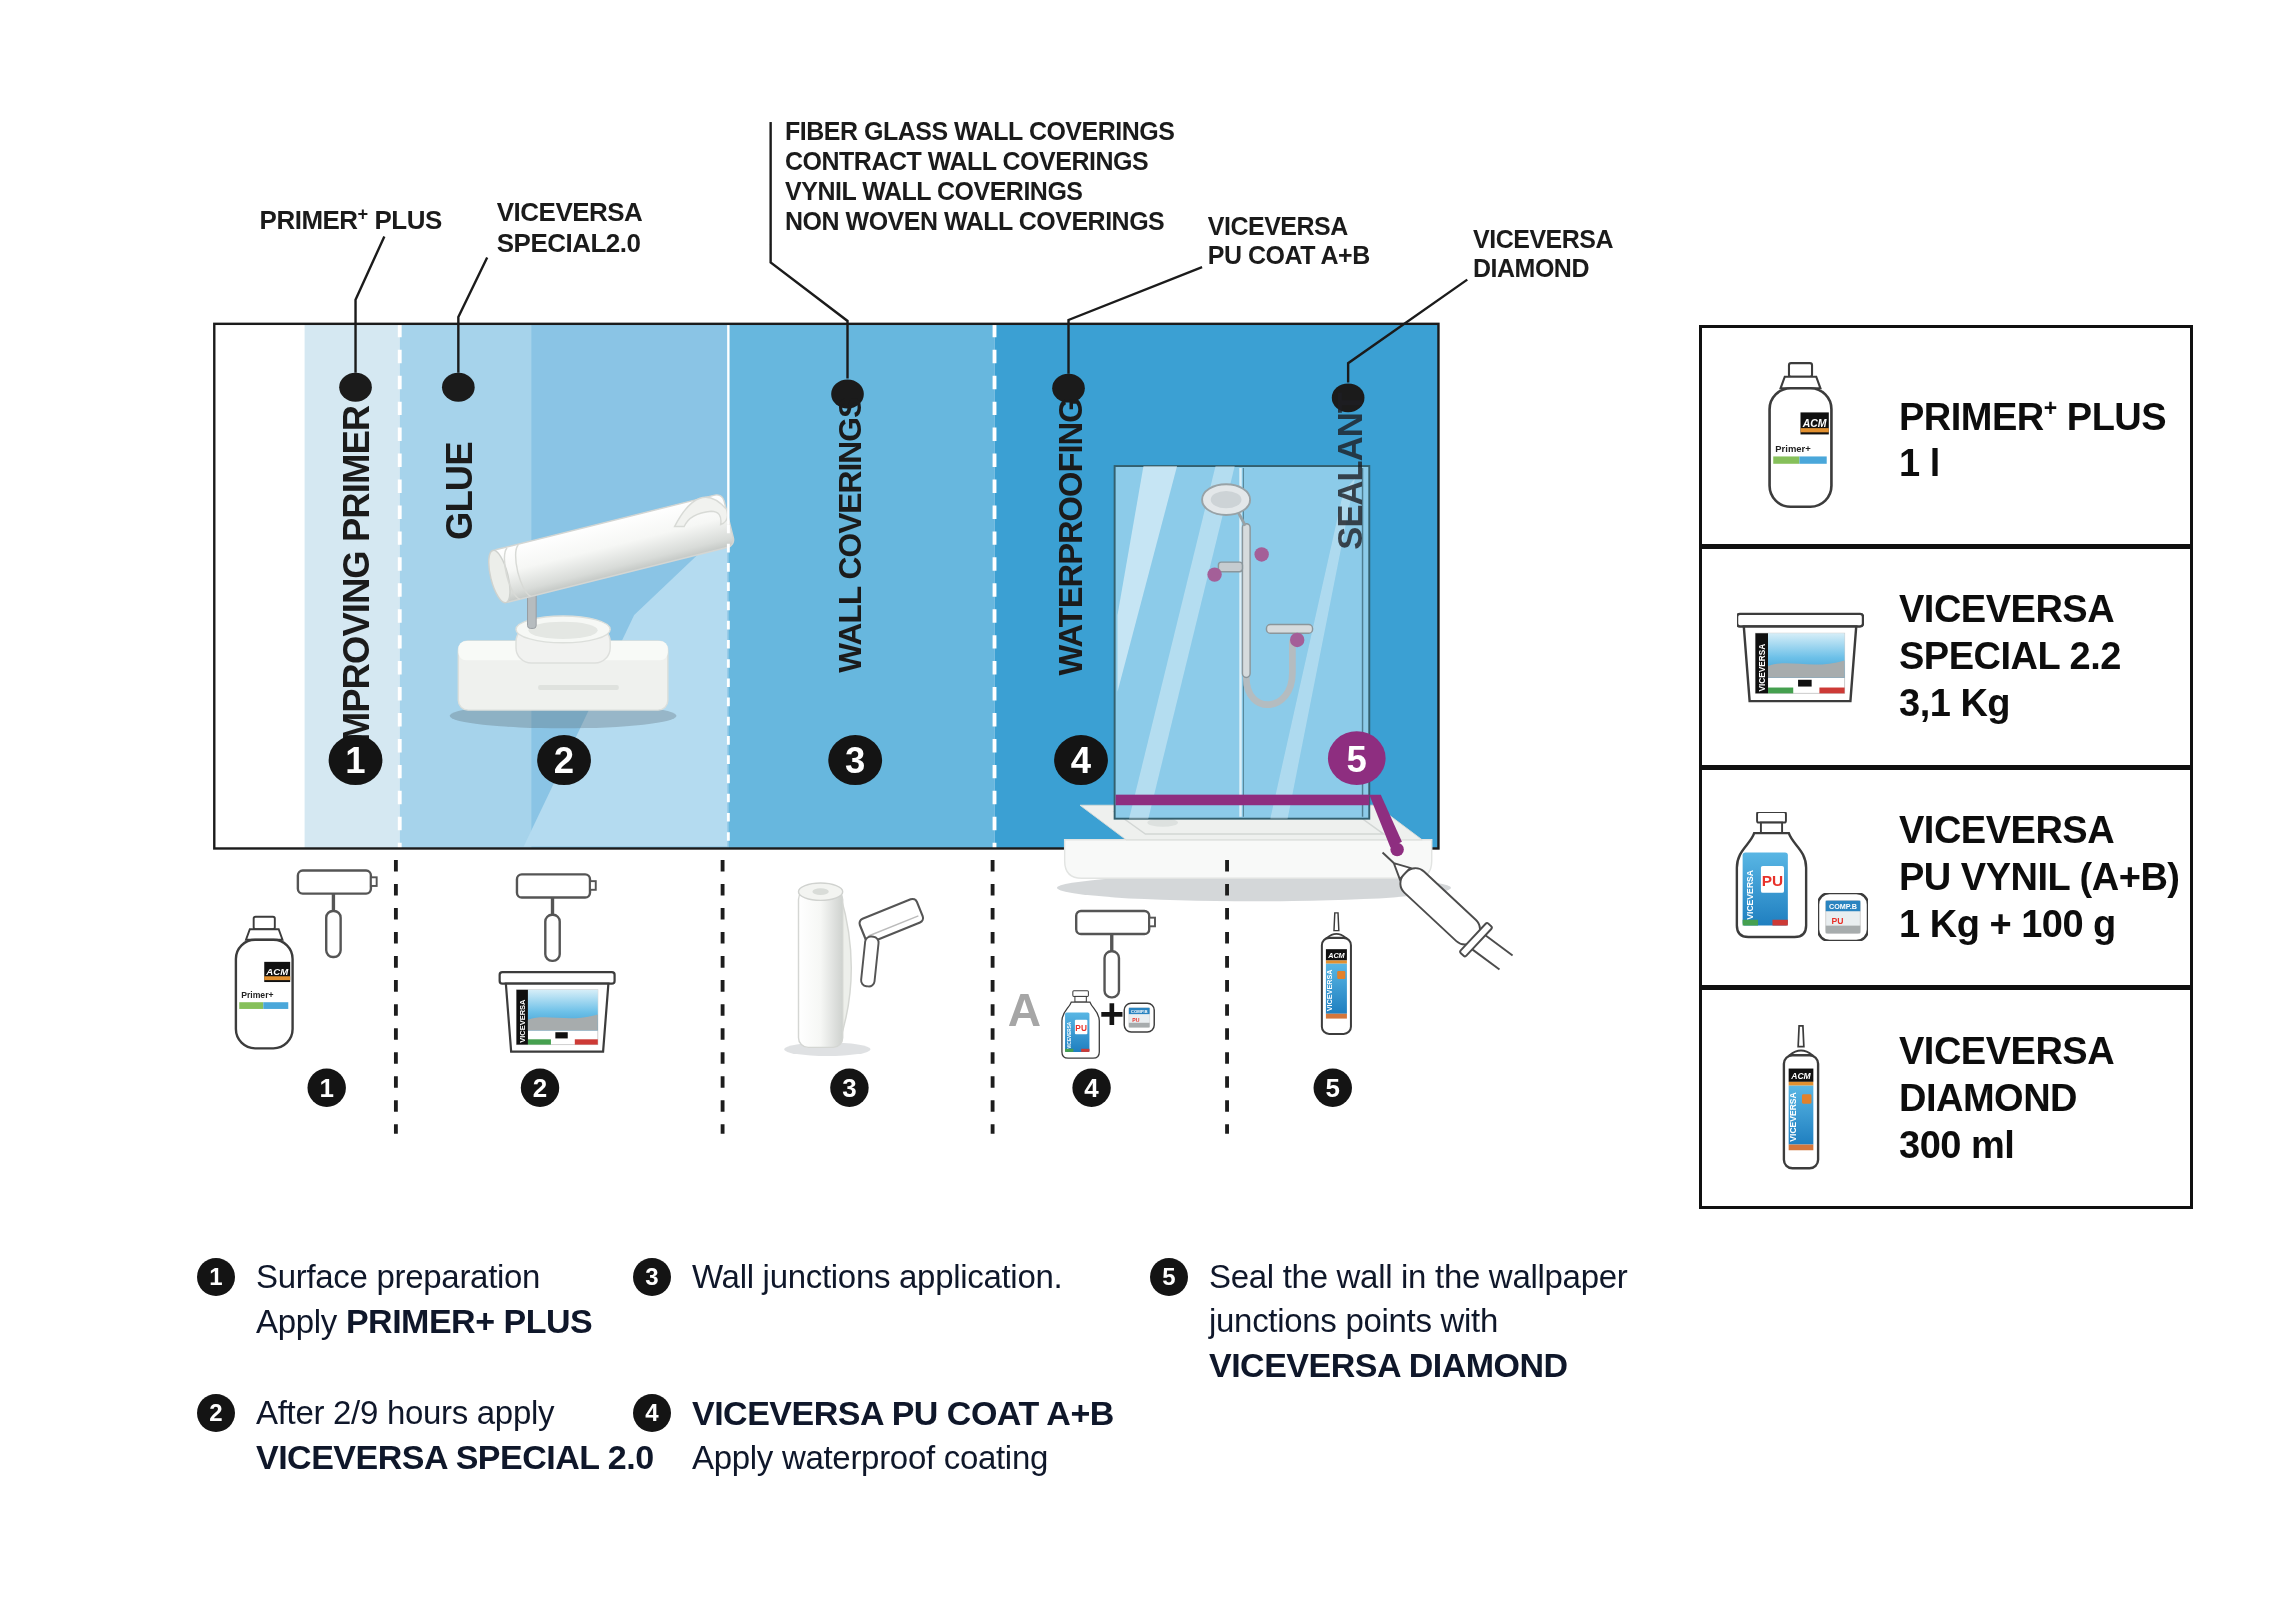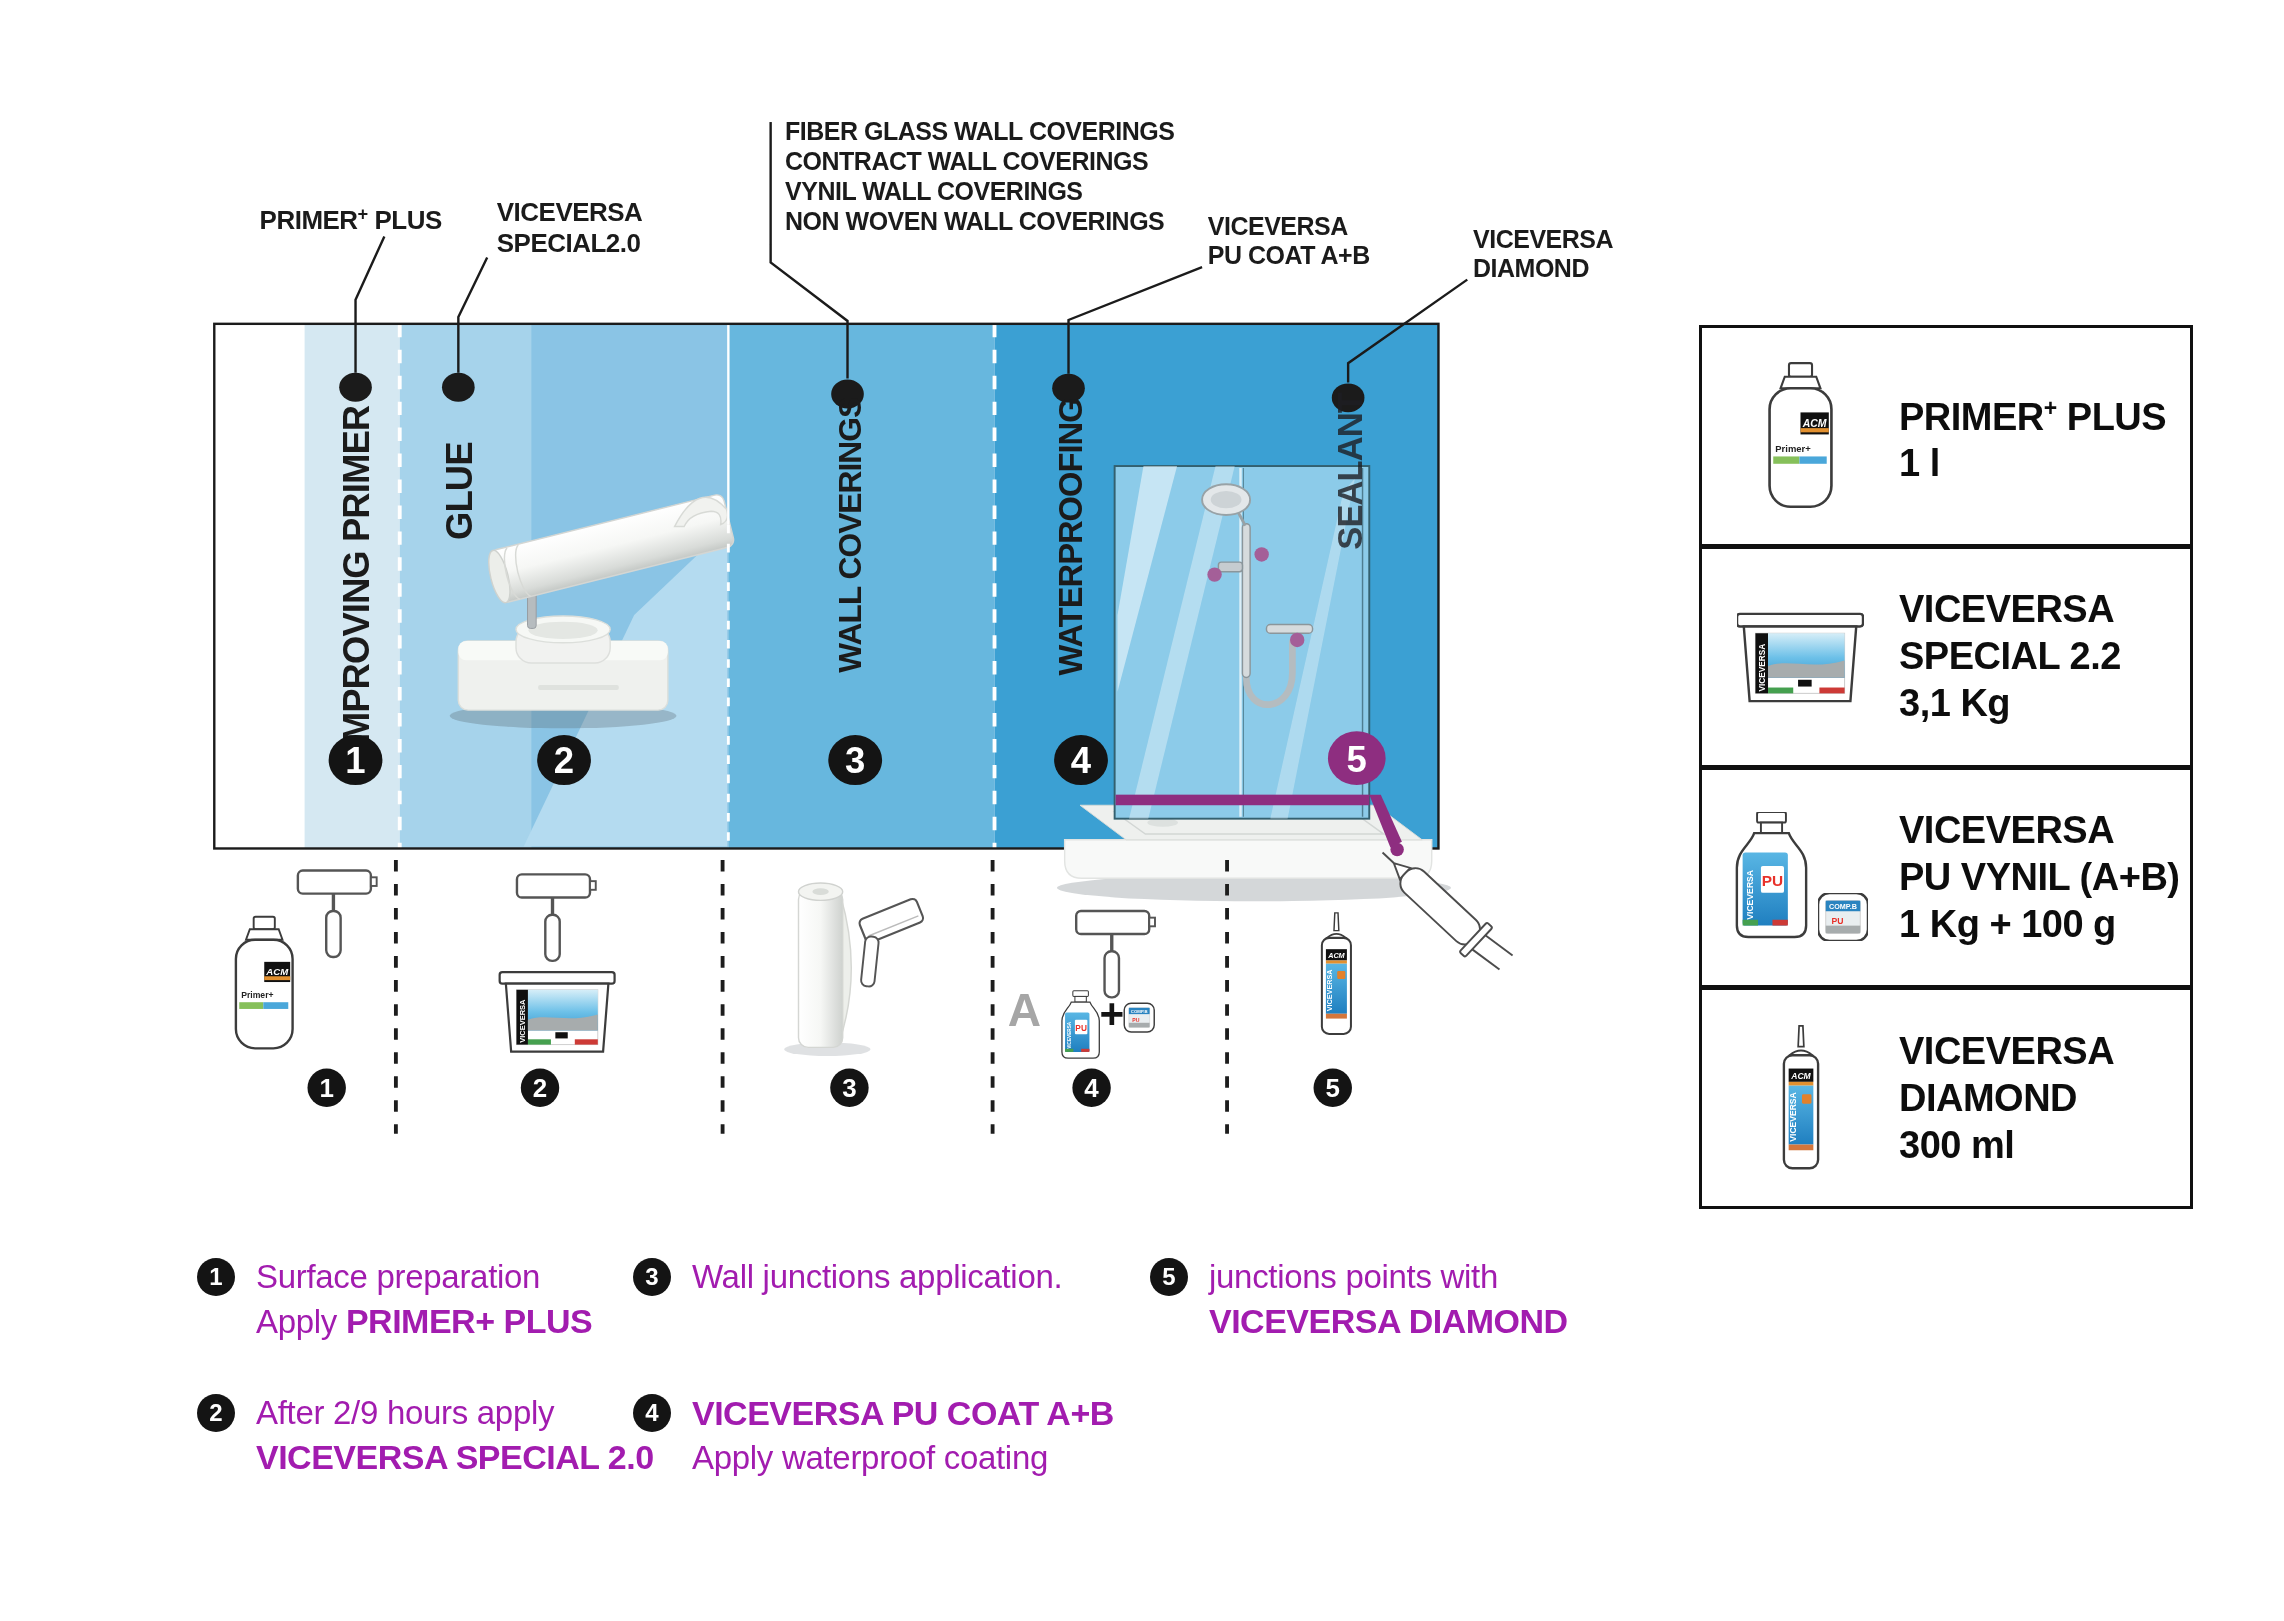--- a/index.html
+++ b/index.html
@@ -15,21 +15,21 @@
   .p-imgwrap{position:relative;width:136px;height:130px;}
   .p-imgwrap .jug{position:absolute;left:0;top:0;}
   .p-imgwrap .box{position:absolute;left:85px;top:81px;}
   .p-text{font-weight:bold;font-size:38px;line-height:47px;color:#0d0d0d;letter-spacing:-0.5px;}
   .p-text sup{font-size:23px;}
   
   .steps{position:absolute;left:0;top:0;width:2285px;height:1622px;pointer-events:none;}
   .step{position:absolute;display:flex;gap:21px;}
   .step-num{width:38px;height:38px;border-radius:50%;background:#141414;color:#fff;font-weight:bold;
             font-size:24px;display:flex;align-items:center;justify-content:center;margin-top:2.9px;flex-shrink:0;}
-  .step-text{font-size:33px;line-height:44px;color:#a21caf;letter-spacing:-0.3px;white-space:nowrap;}
+  .step-text{font-size:33px;line-height:44px;color:#0f172a;letter-spacing:-0.3px;white-space:nowrap;}
   .step-text b{letter-spacing:-0.5px;font-size:34px;}
 </style>
 </head>
 <body>
 
 <div class="canvas">
 
 <svg class="diagram" width="2285" height="1622" viewBox="0 0 2378 1688">
   <defs>
     <linearGradient id="gradRoll" x1="0" y1="0" x2="0" y2="1">
@@ -388,20 +388,21 @@
   <div class="step" style="left:633px;top:1391px;">
     <div class="step-num">4</div>
     <div class="step-text">
       <div><span></span><b>VICEVERSA PU COAT A+B</b></div>
       <div><span>Apply waterproof coating</span></div>
     </div>
   </div>
   <div class="step" style="left:1150px;top:1255px;">
     <div class="step-num">5</div>
     <div class="step-text">
+      <div><span>Seal the wall in the wallpaper</span></div>
       <div><span>junctions points with</span></div>
       <div><b>VICEVERSA DIAMOND</b></div>
     </div>
   </div>
 </section>
 
 </div>
 
 
 </body></html>

